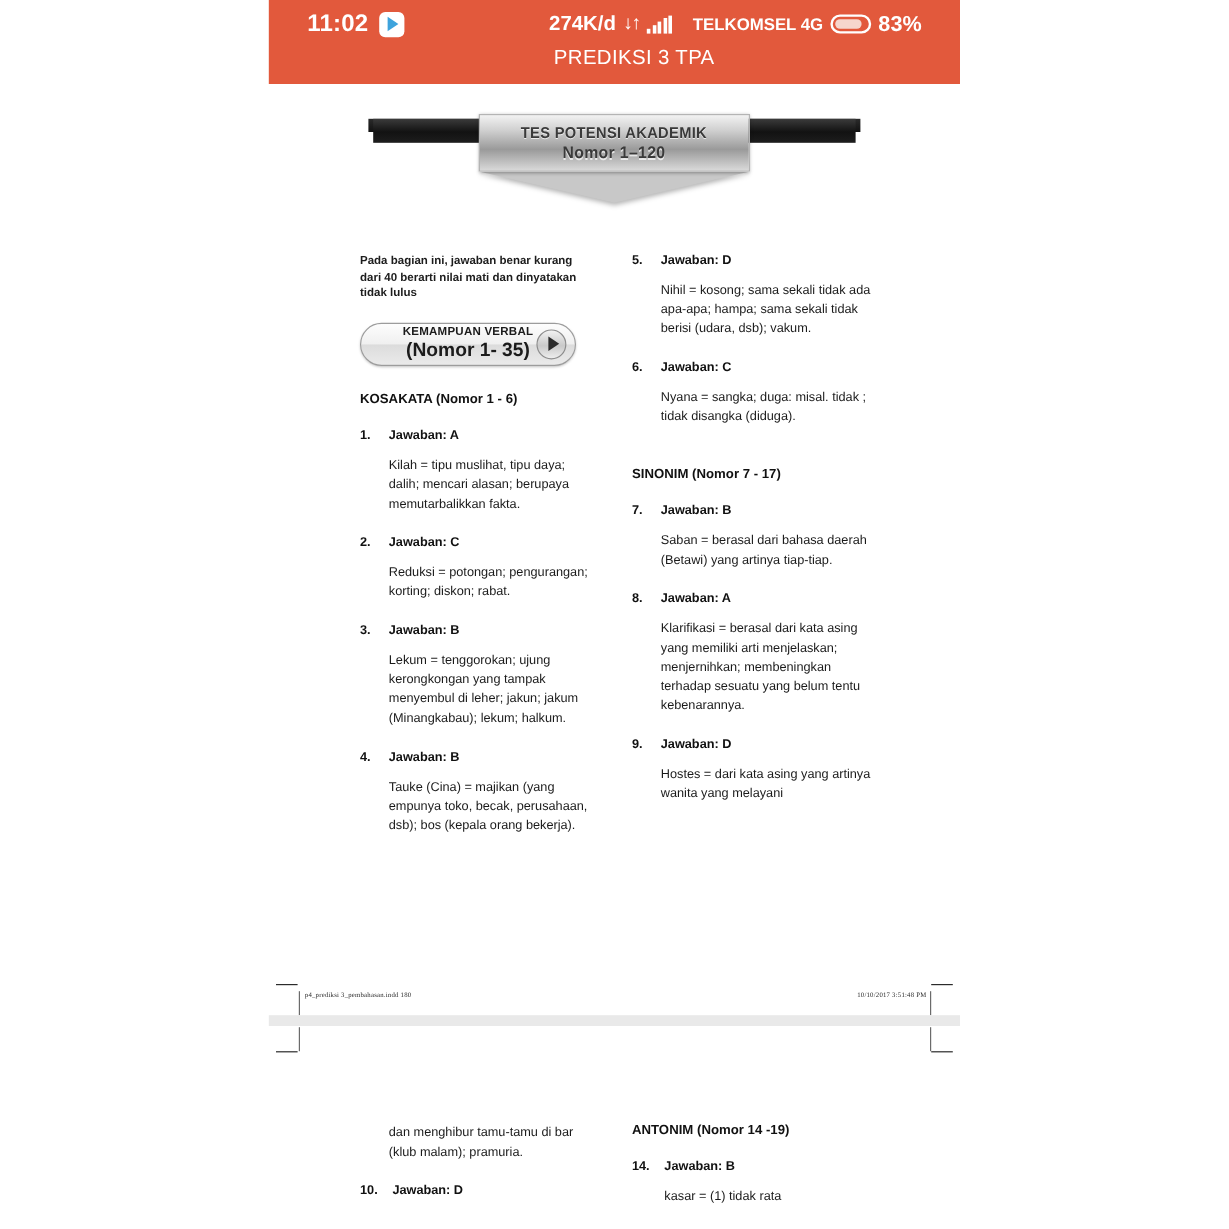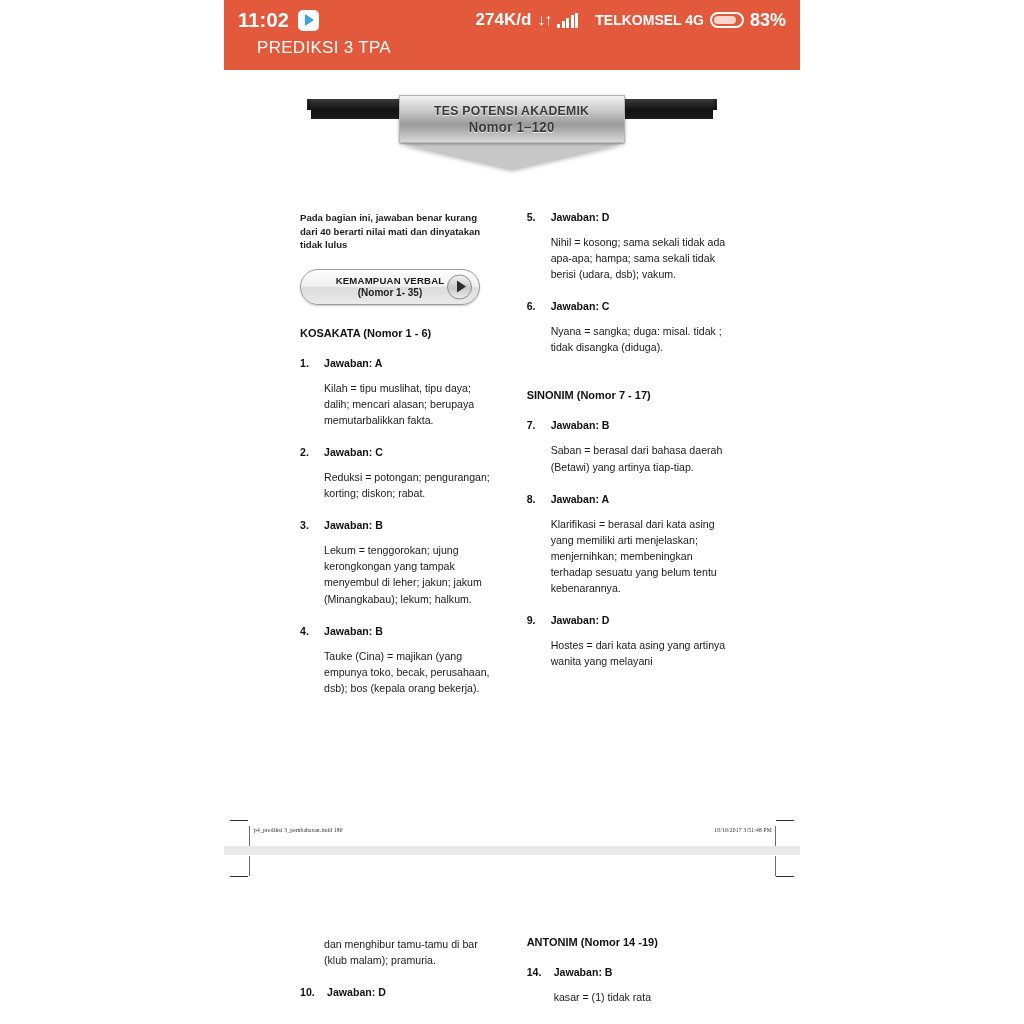--- a/index.html
+++ b/index.html
@@ -11,21 +11,21 @@
   }
   .screen { position: relative; width: 1024px; height: 1024px; background: #ffffff; }
 
   
   .statusbar {
     position: absolute; left: 224px; top: 0; width: 576px; height: 70px;
     background: #e2593c; color: #ffffff;
   }
   .status-row {
     position: absolute; left: 0; top: 0; width: 100%; height: 40px;
-    display: flex; align-items: center; padding: 0 14px;
+    display: flex; align-items: center; padding: 0 32px;
   }
   .clock { font-size: 20px; font-weight: bold; letter-spacing: .2px; }
   .play-icon {
     margin-left: 9px; width: 21px; height: 21px; border-radius: 5px;
     background: #ffffff; display: inline-flex; align-items: center; justify-content: center;
   }
   .play-tri {
     width: 0; height: 0; border-left: 9px solid #3ea3dc;
     border-top: 6px solid transparent; border-bottom: 6px solid transparent;
     margin-left: 2px;
@@ -48,21 +48,21 @@
     width: 34px; height: 16px; border: 2px solid #ffffff; border-radius: 8px;
     position: relative; display: inline-block;
   }
   .battery::after {
     content: ""; position: absolute; left: 2px; top: 2px; bottom: 2px;
     width: 75%; background: #f6d6cd; border-radius: 5px;
   }
   .batt-pct { font-size: 18px; font-weight: bold; }
   .app-title {
     position: absolute; left: 0; top: 38px; width: 100%;
-    font-size: 17px; color: #ffffff; letter-spacing: .3px; padding-left: 33px;
+    text-align: center; font-size: 17px; color: #ffffff; letter-spacing: .3px; padding-left: 33px;
   }
 
   
   .sheet { position: absolute; left: 224px; top: 70px; width: 576px; }
 
   
   .banner { position: relative; width: 410px; margin: 9px auto 0; height: 88px; }
   .banner-top {
     position: absolute; left: 4px; top: 0; right: 4px; height: 20px;
     background: linear-gradient(180deg,#3b3b3b 0%,#121212 55%,#1d1d1d 100%);
@@ -109,21 +109,21 @@
 
   .verbal-btn {
     margin-top: 17px; width: 180px; height: 36px; border-radius: 18px;
     background: linear-gradient(180deg,#fdfdfd 0%,#f0f0f0 48%,#dcdcdc 52%,#eaeaea 100%);
     border: 1px solid #9c9c9c;
     display: flex; align-items: center; justify-content: center;
     position: relative; box-shadow: 0 1px 2px rgba(0,0,0,.22);
   }
   .verbal-btn .txt { text-align: center; line-height: 1.25; }
   .verbal-btn .t1 { font-size: 9.6px; font-weight: bold; color: #1b1b1b; letter-spacing: .2px; }
-  .verbal-btn .t2 { font-size: 10px; font-weight: bold; color: #1b1b1b; }
+  .verbal-btn .t2 { font-size: 16px; font-weight: bold; color: #1b1b1b; }
   .verbal-btn .circ {
     position: absolute; right: 7px; top: 50%; transform: translateY(-50%);
     width: 25px; height: 25px; border-radius: 50%;
     background: linear-gradient(180deg,#f2f2f2 0%,#c9c9c9 55%,#ededed 100%);
     border: 1px solid #8c8c8c;
     display: flex; align-items: center; justify-content: center;
   }
   .verbal-btn .circ .tri {
     width: 0; height: 0; border-left: 9px solid #2b2b2b;
     border-top: 6px solid transparent; border-bottom: 6px solid transparent;

